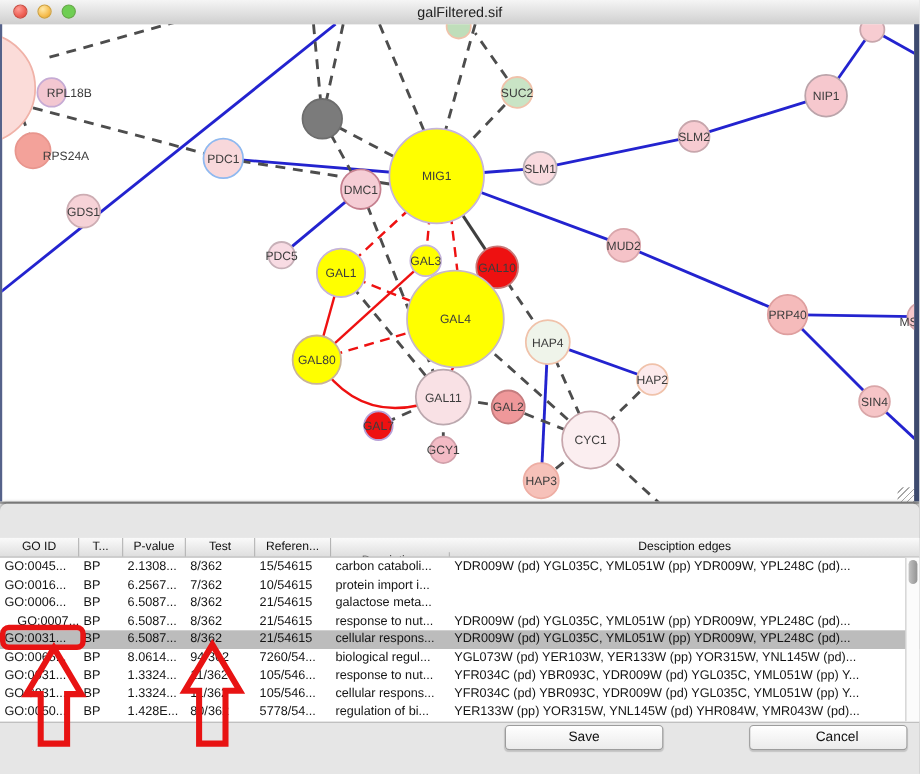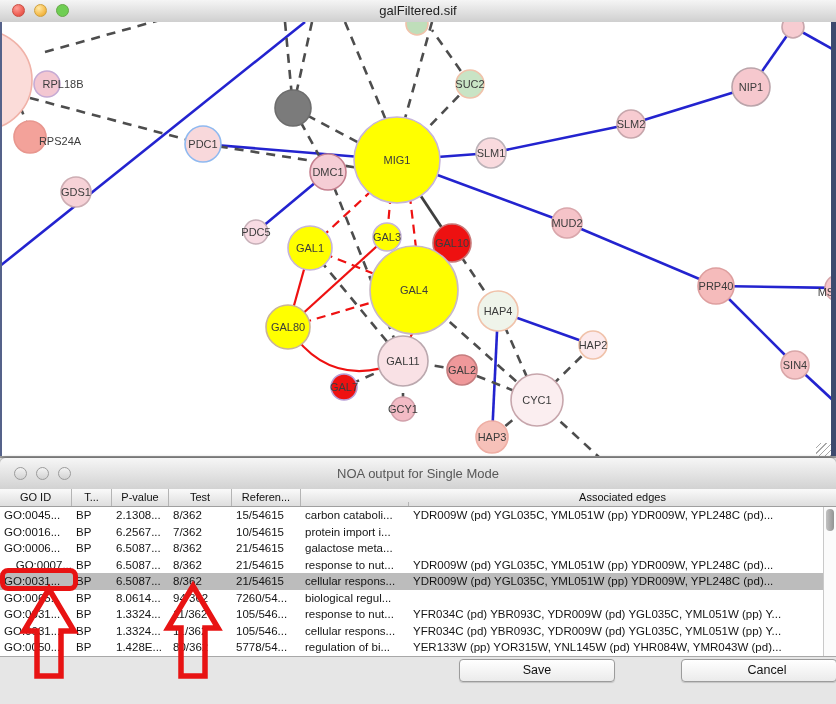--- a/index.html
+++ b/index.html
@@ -52,21 +52,21 @@
   .trow{display:flex;height:16.5px;background:#fff;}
   .trow.sel{background:#bcbcbc;}
   .tcell{box-sizing:border-box;padding-left:4px;font-size:11.5px;color:#141414;
     line-height:16.5px;overflow:hidden;white-space:nowrap;flex:none;}
   .tcell:last-child{flex:1;}
   .vscroll{position:absolute;right:0;top:18px;bottom:0;width:13px;background:#fbfbfb;
     border-left:1px solid #c9c9c9;box-sizing:border-box;}
   .vthumb{position:absolute;left:2px;top:2px;width:8px;height:22px;border-radius:4px;
     background:linear-gradient(90deg,#c2c2c2,#939393);}
 
-  .btn{position:absolute;top:201px;width:156px;height:23px;box-sizing:border-box;
+  .btn{position:absolute;top:201px;width:144px;height:23px;box-sizing:border-box;
     background:linear-gradient(#ffffff,#ebebeb);border:1px solid #9c9c9c;border-radius:4px;
     font-family:"Liberation Sans",sans-serif;font-size:12.5px;color:#111;text-align:center;
     line-height:21px;box-shadow:0 1px 1px rgba(0,0,0,.15);}
   .btn.save{left:459px;}
   .btn.cancel{left:681px;padding-left:16px;}
 
   
   #ann-box{position:absolute;left:0px;top:568px;width:78px;height:23px;box-sizing:border-box;
     border:5px solid #e81313;border-radius:8px;pointer-events:none;z-index:40;}
   #ann-arrows{position:absolute;left:0;top:0;pointer-events:none;z-index:40;}
@@ -195,36 +195,30 @@
           <text x="492" y="441" text-anchor="middle" class="nlabel">HAP3</text>
           <circle cx="537" cy="400" r="26" fill="#fbeef0" stroke="#c7a6ac" stroke-width="1.6"></circle>
           <text x="537" y="404" text-anchor="middle" class="nlabel">CYC1</text>
         </svg>
     </div>
     <div class="grip"></div>
     <div class="bottomline"></div>
   </div>
 
   <div class="win-bot">
-    <div class="titlebar2">
-      <span class="tl2 a"></span>
-      <span class="tl2 b"></span>
-      <span class="tl2 c"></span>
-      <div class="title">NOA output for Single Mode</div>
-    </div>
 
     <div class="noa-table">
       <div class="thead">
           <div class="hcell" style="width: 72px;">GO ID</div>
           <div class="hcell" style="width: 40px;">T...</div>
           <div class="hcell" style="width: 57px;">P-value</div>
           <div class="hcell" style="width: 63px;">Test</div>
           <div class="hcell" style="width: 69px;">Referen...</div>
           <div class="hcell" style="width: 108px; margin-top: 13px;">Desciption</div>
-          <div class="hcell" style="width: 414px;">Associated edges</div>
+          <div class="hcell" style="width: 414px;">Desciption edges</div>
         </div>
       <div class="tbody">
           <div class="trow">
             <div class="tcell" style="width: 72px;">GO:0045...</div>
             <div class="tcell" style="width: 40px;">BP</div>
             <div class="tcell" style="width: 57px;">2.1308...</div>
             <div class="tcell" style="width: 63px;">8/362</div>
             <div class="tcell" style="width: 69px;">15/54615</div>
             <div class="tcell" style="width: 108px;">carbon cataboli...</div>
             <div class="tcell" style="width: 414px;">YDR009W (pd) YGL035C, YML051W (pp) YDR009W, YPL248C (pd)...</div>
@@ -263,20 +257,21 @@
             <div class="tcell" style="width: 108px;">cellular respons...</div>
             <div class="tcell" style="width: 414px;">YDR009W (pd) YGL035C, YML051W (pp) YDR009W, YPL248C (pd)...</div>
           </div>
           <div class="trow">
             <div class="tcell" style="width: 72px;">GO:0065...</div>
             <div class="tcell" style="width: 40px;">BP</div>
             <div class="tcell" style="width: 57px;">8.0614...</div>
             <div class="tcell" style="width: 63px;">94/362</div>
             <div class="tcell" style="width: 69px;">7260/54...</div>
             <div class="tcell" style="width: 108px;">biological regul...</div>
+            <div class="tcell" style="width: 414px;">YGL073W (pd) YER103W, YER133W (pp) YOR315W, YNL145W (pd)...</div>
           </div>
           <div class="trow">
             <div class="tcell" style="width: 72px;">GO:0031...</div>
             <div class="tcell" style="width: 40px;">BP</div>
             <div class="tcell" style="width: 57px;">1.3324...</div>
             <div class="tcell" style="width: 63px;">11/362</div>
             <div class="tcell" style="width: 69px;">105/546...</div>
             <div class="tcell" style="width: 108px;">response to nut...</div>
             <div class="tcell" style="width: 414px;">YFR034C (pd) YBR093C, YDR009W (pd) YGL035C, YML051W (pp) Y...</div>
           </div>

